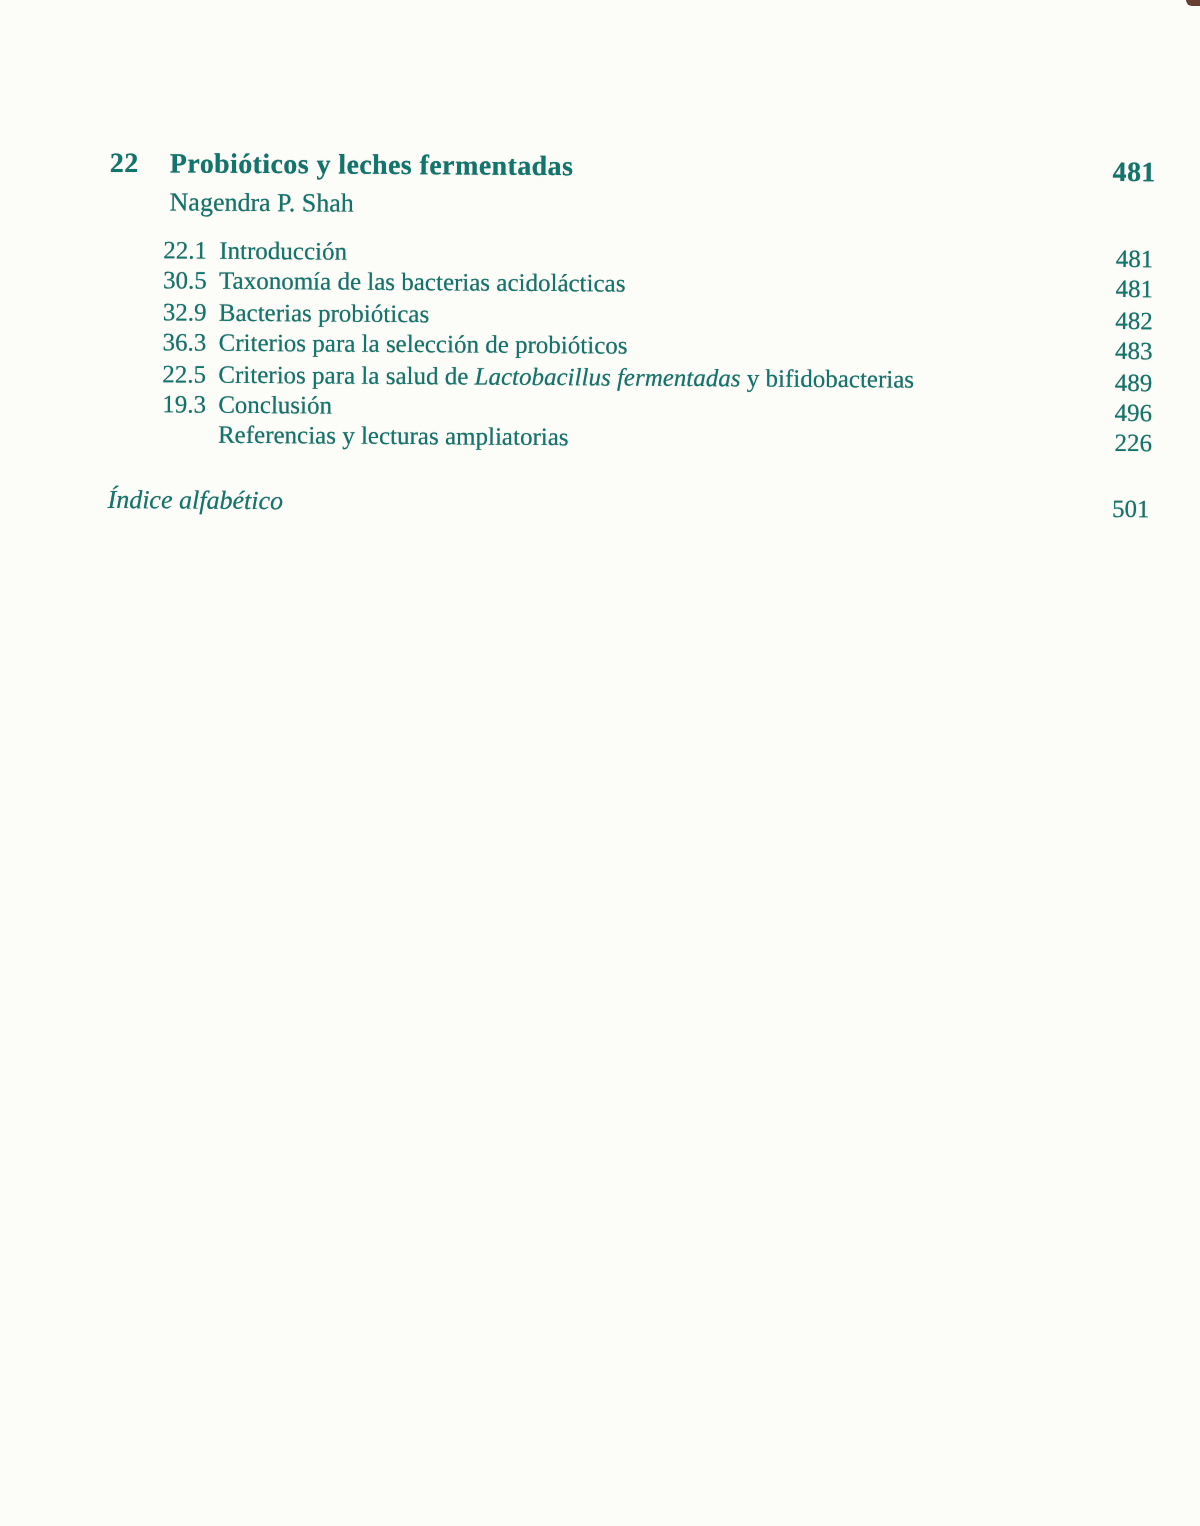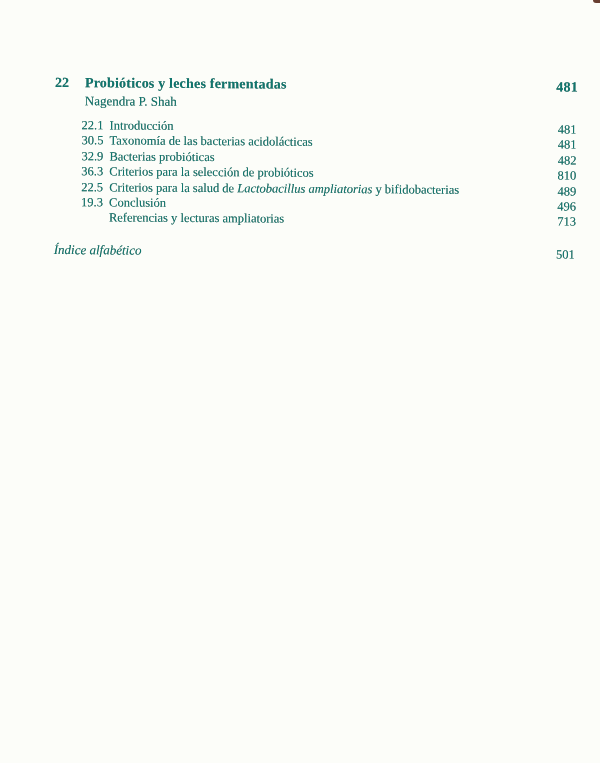--- a/index.html
+++ b/index.html
@@ -115,39 +115,39 @@
 
       <div class="sec-row">
         <span class="sec-num">32.9</span>
         <span class="sec-title">Bacterias probióticas</span>
         <span class="sec-page">482</span>
       </div>
 
       <div class="sec-row">
         <span class="sec-num">36.3</span>
         <span class="sec-title">Criterios para la selección de probióticos</span>
-        <span class="sec-page">810</span>
+        <span class="sec-page">483</span>
       </div>
 
       <div class="sec-row">
         <span class="sec-num">22.5</span>
-        <span class="sec-title"><span>Criterios para la salud de </span><em>Lactobacillus ampliatorias</em><span> y bifidobacterias</span></span>
+        <span class="sec-title"><span>Criterios para la salud de </span><em>Lactobacillus fermentadas</em><span> y bifidobacterias</span></span>
         <span class="sec-page">489</span>
       </div>
 
       <div class="sec-row">
         <span class="sec-num">19.3</span>
         <span class="sec-title">Conclusión</span>
         <span class="sec-page">496</span>
       </div>
 
       <div class="sec-row">
         <span class="sec-num"></span>
         <span class="sec-title">Referencias y lecturas ampliatorias</span>
-        <span class="sec-page">713</span>
+        <span class="sec-page">226</span>
       </div>
 
     </div>
 
     <div class="backmatter-row">
       <span class="bm-title">Índice alfabético</span>
       <span class="bm-page">501</span>
     </div>
 
   </div>

